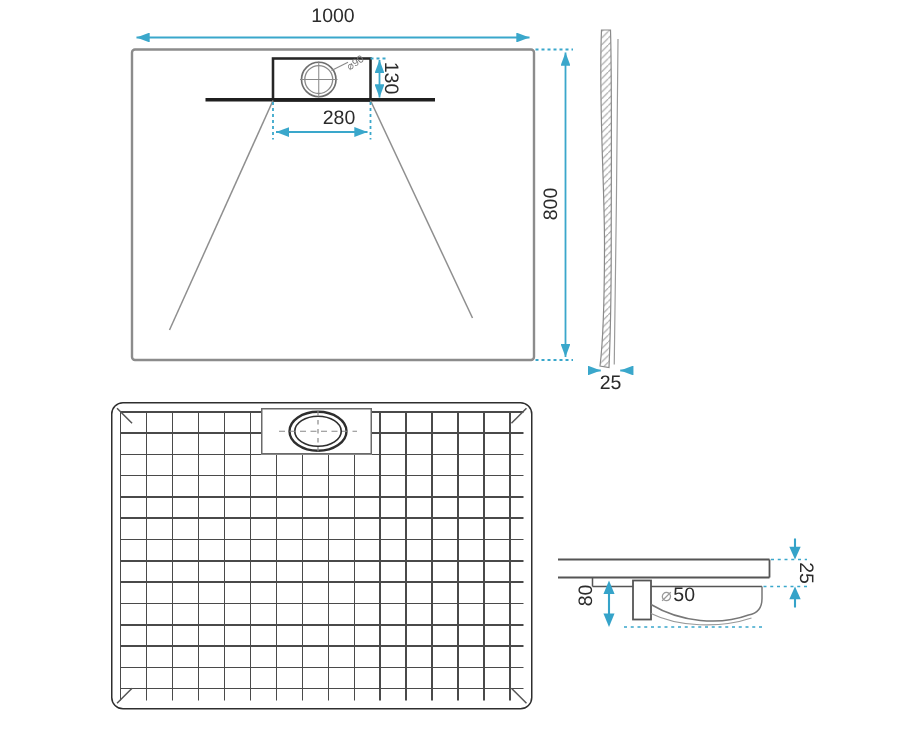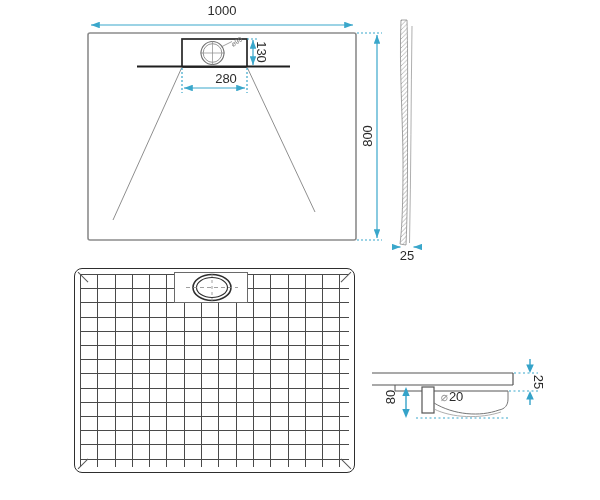--- a/index.html
+++ b/index.html
@@ -158,16 +158,16 @@
       <polygon points="38,63 34.3,54 41.7,54" fill="#35a3c9"></polygon>
 
       <line x1="162" y1="4" x2="162" y2="10" stroke="#35a3c9" stroke-width="1.4"></line>
       <polygon points="162,18 158.2,9.5 165.8,9.5" fill="#35a3c9"></polygon>
       <polygon points="162,36 158.2,44.5 165.8,44.5" fill="#35a3c9"></polygon>
       <line x1="162" y1="44" x2="162" y2="50" stroke="#35a3c9" stroke-width="1.4"></line>
     </g>
   </svg>
 
   <span class="dim-label rotm90" style="left:390px;top:397px;">80</span>
-  <span class="dim-label" style="left:452px;top:396px;"><span class="phi">⌀</span><span>20</span></span>
+  <span class="dim-label" style="left:452px;top:396px;"><span class="phi">⌀</span><span>50</span></span>
   <span class="dim-label rot90" style="left:538px;top:382px;">25</span>
 
 </div>
 
 </body></html>

